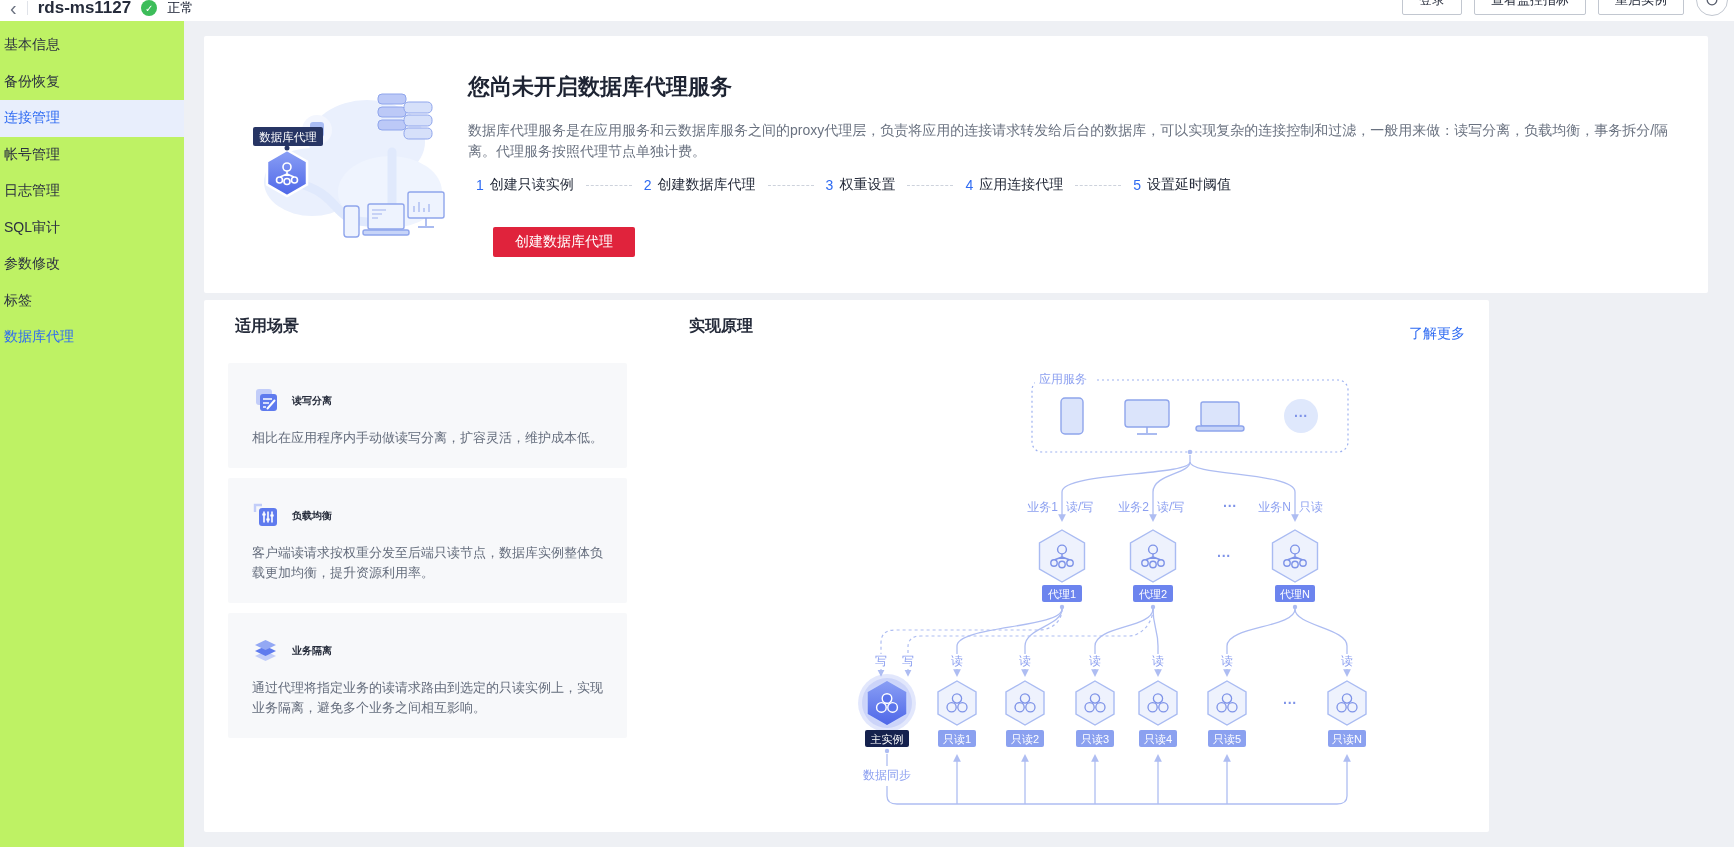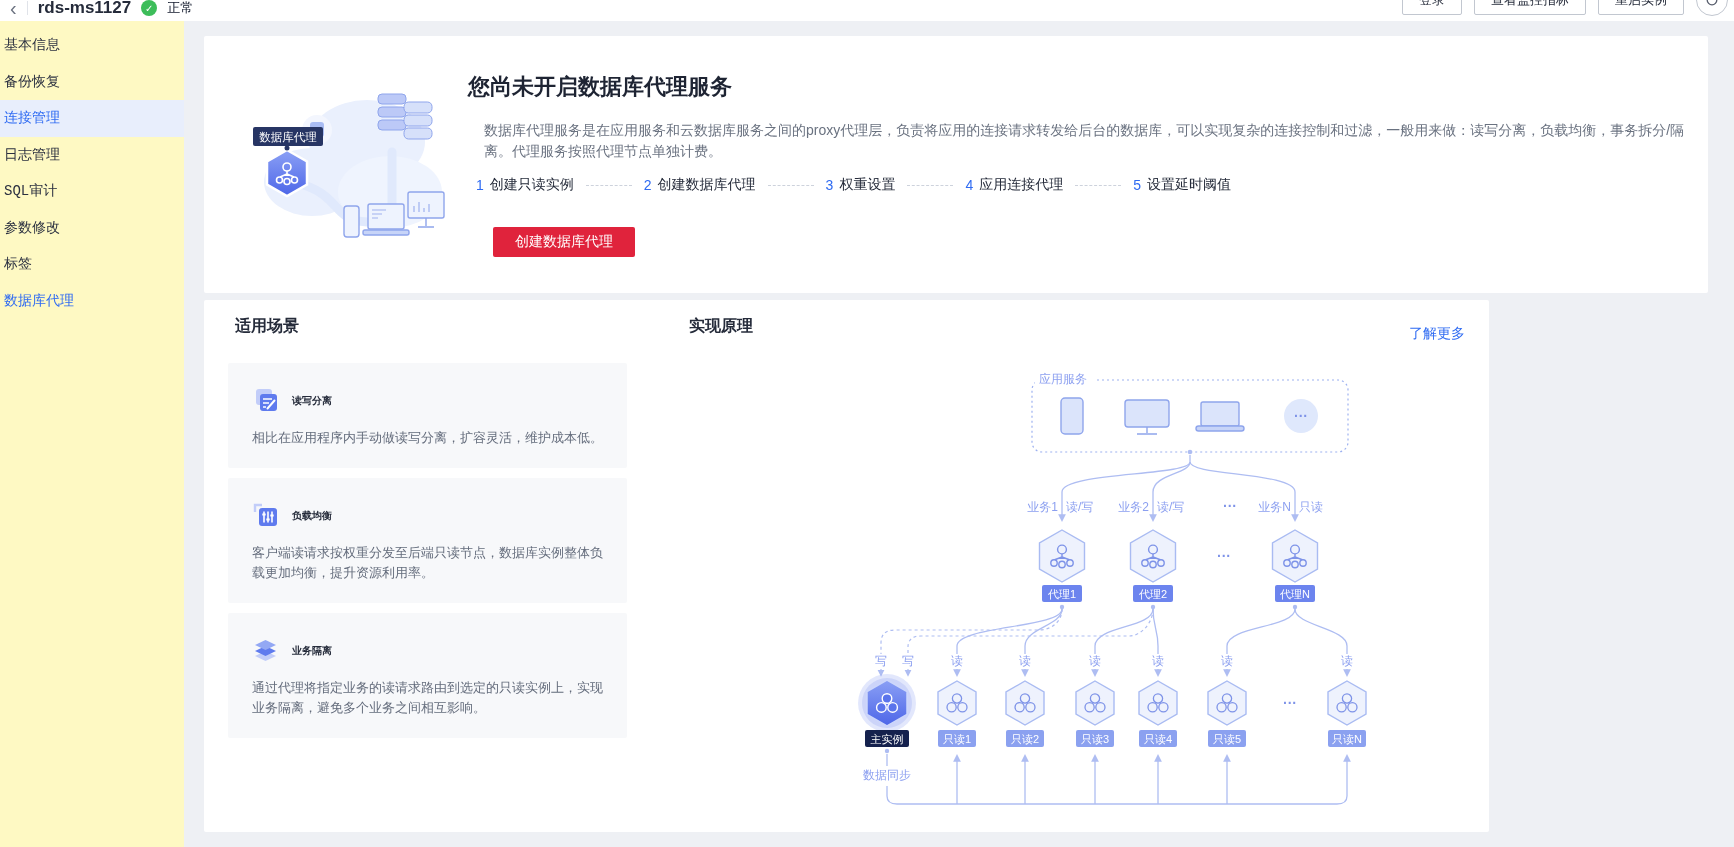--- a/index.html
+++ b/index.html
@@ -20,35 +20,35 @@
   .status-dot{width:16px;height:16px;border-radius:50%;background:#3dbd5a;color:#fff;font-size:10px;
     display:flex;align-items:center;justify-content:center;}
   .status-text{font-size:13px;color:#0f172a;}
   .tb-actions{position:absolute;right:6px;top:-16px;display:flex;gap:12px;align-items:center;}
   .tb-btn{height:30px;padding:0 16px;font-size:13px;background:#fff;border:1px solid #c2c7d0;
     border-radius:2px;color:#252b3a;cursor:pointer;font-family:inherit;}
   .tb-refresh{width:30px;height:30px;border-radius:50%;border:1px solid #c2c7d0;background:#fff;
     display:flex;align-items:center;justify-content:center;cursor:pointer;}
 
   
-  .sidebar{position:absolute;left:0;top:21px;bottom:0;width:184px;background:#fef9c3;padding-top:6px;z-index:2;font-family:Liberation Mono, monospace;}
+  .sidebar{position:absolute;left:0;top:21px;bottom:0;width:184px;background:#bef264;padding-top:6px;z-index:2;}
   .side-item{height:36.5px;display:flex;align-items:center;padding-left:4px;font-size:14px;color:#2b3040;cursor:pointer;}
   .side-item.active{background:#e8eefc;color:#2f6bf2;}
   .side-item.link{color:#2f6bf2;}
 
   
   .panel{position:absolute;background:#fff;border-radius:2px;}
   .banner{left:204px;top:36px;width:1504px;height:257px;}
   .scenarios{left:204px;top:300px;width:513px;height:532px;}
   .principle{left:665px;top:300px;width:824px;height:532px;}
 
   
   .illus{position:absolute;left:28px;top:44px;}
   .banner-title{position:absolute;left:264px;top:36px;font-size:22px;font-weight:700;color:#1e2433;}
-  .banner-desc{position:absolute;left:264px;top:84px;width:1205px;font-size:14px;line-height:21px;color:#6a7280;margin-left:16px;}
+  .banner-desc{position:absolute;left:264px;top:84px;width:1205px;font-size:14px;line-height:21px;color:#6a7280;}
   .steps{position:absolute;left:272px;top:140px;display:flex;align-items:center;gap:12px;}
   .step{display:flex;align-items:center;gap:6px;font-size:14px;color:#252b3a;}
   .step-num{color:#2f6bf2;}
   .step-sep{width:46px;border-top:1px dashed #cdd2dc;height:0;}
   .create-btn{position:absolute;left:289px;top:191px;width:142px;height:30px;background:#e0233c;color:#fff;
     border:none;border-radius:2px;font-size:14px;cursor:pointer;font-family:inherit;}
 
   
   .panel-title{position:absolute;left:24px;top:16px;font-size:16px;font-weight:700;color:#252b3a;}
   .scen-title{left:31px;}
@@ -90,20 +90,21 @@
           <path d="M8,0.5 L8,4.5 L11.5,2.5 Z" fill="#575d6c"></path>
         </svg>
       </div>
     </div>
   </div>
 
   <div class="sidebar">
     <div class="side-item">基本信息</div>
     <div class="side-item">备份恢复</div>
     <div class="side-item active">连接管理</div>
+    <div class="side-item">帐号管理</div>
     <div class="side-item">日志管理</div>
     <div class="side-item">SQL审计</div>
     <div class="side-item">参数修改</div>
     <div class="side-item">标签</div>
     <div class="side-item link">数据库代理</div>
   </div>
 
   <div class="panel banner">
     <svg class="illus" width="215" height="170" viewBox="0 0 215 170">
       <defs>

